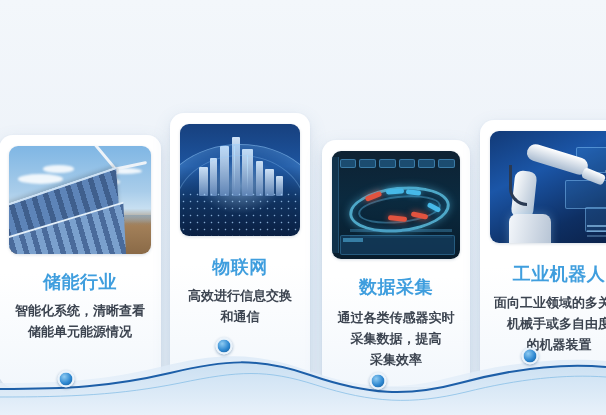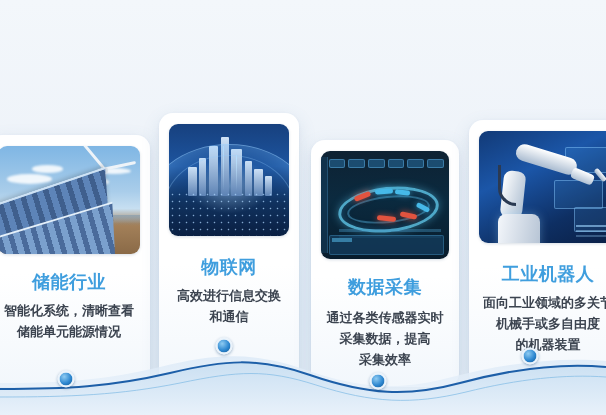--- a/index.html
+++ b/index.html
@@ -35,21 +35,21 @@
     letter-spacing: 1px;
     color: #3f9ede;
     text-shadow: 0 1px 0 rgba(255,255,255,.9);
     line-height: 44px;
     white-space: nowrap;
   }
 
   
   .cards {
     position: absolute;
-    left: 4px;
+    left: 15px;
     top: 0;
     width: 571px;
     height: 415px;
   }
   .card {
     position: absolute;
     border-radius: 14px;
     background: linear-gradient(180deg, #ffffff 0%, #ffffff 55%, #f2f7fc 100%);
     box-shadow: 0 6px 18px rgba(92,130,170,.16), 0 1px 3px rgba(92,130,170,.10);
     overflow: hidden;

